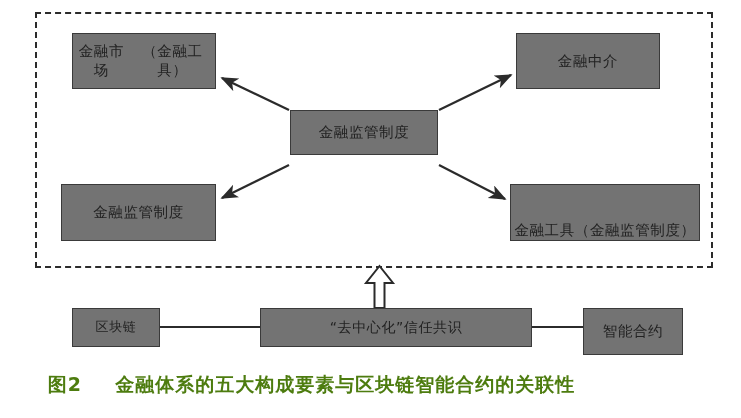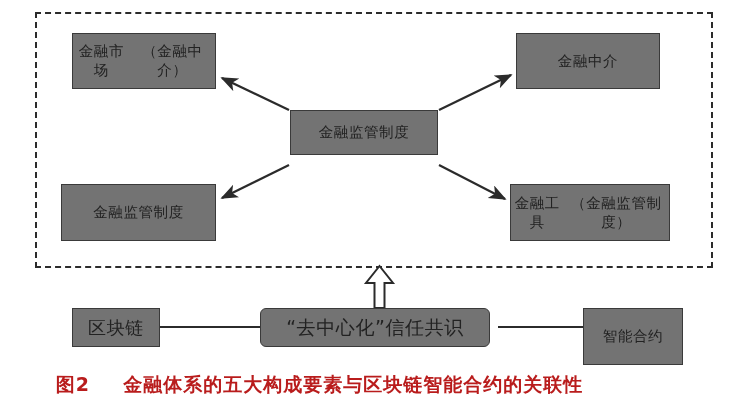--- a/index.html
+++ b/index.html
@@ -54,48 +54,48 @@
 
   
   #node-market   { left: 72px;  top: 33px;  width: 144px; height: 56px; }
   
   #node-intermediary { left: 516px; top: 33px; width: 144px; height: 56px; }
   
   #node-regulation   { left: 290px; top: 110px; width: 148px; height: 45px; }
   
   #node-currency { left: 61px;  top: 184px; width: 155px; height: 57px; }
   
-  #node-instrument { left: 510px; top: 184px; width: 160px; height: 57px; }
+  #node-instrument { left: 510px; top: 184px; width: 190px; height: 57px; align-items: flex-end; }
 
   
-  #node-blockchain { left: 72px;  top: 308px; width: 88px;  height: 39px; font-size: 18px; }
-  #node-consensus  { left: 260px; top: 308px; width: 230px; height: 39px; font-size: 19px; border-radius: 6px; }
-  #node-contract   { left: 583px; top: 308px; width: 100px; height: 57px; font-size: 14.5px; }
+  #node-blockchain { left: 72px;  top: 308px; width: 88px;  height: 39px; font-size: 13px; }
+  #node-consensus  { left: 260px; top: 308px; width: 272px; height: 39px; font-size: 14px; }
+  #node-contract   { left: 583px; top: 308px; width: 100px; height: 47px; font-size: 14.5px; }
 
   
   .wires {
     position: absolute;
     left: 0; top: 0;
     width: 741px;
     height: 418px;
     z-index: 2;
     pointer-events: none;
   }
 
   
   #caption {
     position: absolute;
-    left: 8px;
+    left: 0;
     top: 372px;
     width: 623px;
     text-align: center;
     font-size: 19px;
     font-weight: bold;
     letter-spacing: 1px;
-    color: #b91c1c;
+    color: #4d7c0f;
     font-family: "DejaVu Sans", "Liberation Sans", sans-serif;
   }
   #caption .cap-num { margin-right: 4px; }
 </style>
 </head>
 <body>
 
 <div id="figure-root">
 
   <div class="dashed-region"></div>
@@ -117,21 +117,21 @@
 
     <line x1="160" y1="327" x2="260" y2="327" stroke="#2b2b2b" stroke-width="2.2"></line>
 
     <line x1="498" y1="327" x2="583" y2="327" stroke="#2b2b2b" stroke-width="2.2"></line>
 
     <path d="M374.5,308 L374.5,283 L366,283 L379.5,266 L393,283 L384.5,283 L384.5,308 Z" fill="#ffffff" stroke="#2b2b2b" stroke-width="2"></path>
   </svg>
 
   <div class="node" id="node-market">
     <span>金融市场</span>
-    <span class="line2">（金融中介）</span>
+    <span class="line2">（金融工具）</span>
   </div>
 
   <div class="node" id="node-intermediary">
     <span>金融中介</span>
   </div>
 
   <div class="node" id="node-regulation">
     <span>金融监管制度</span>
   </div>
 

